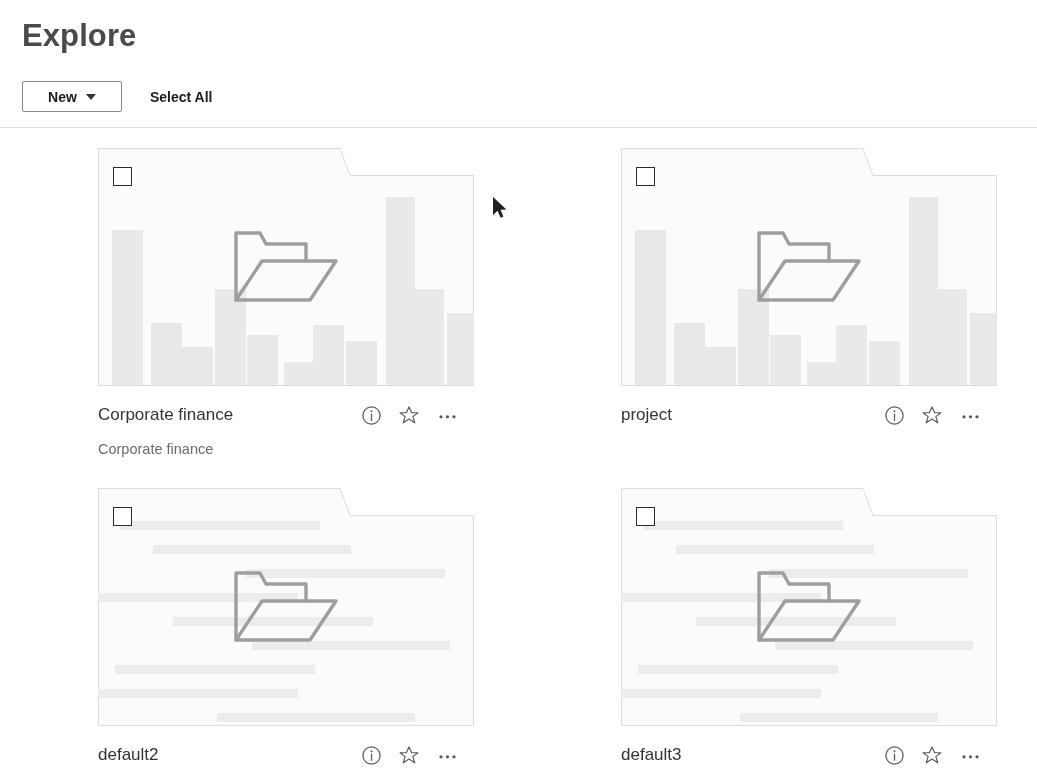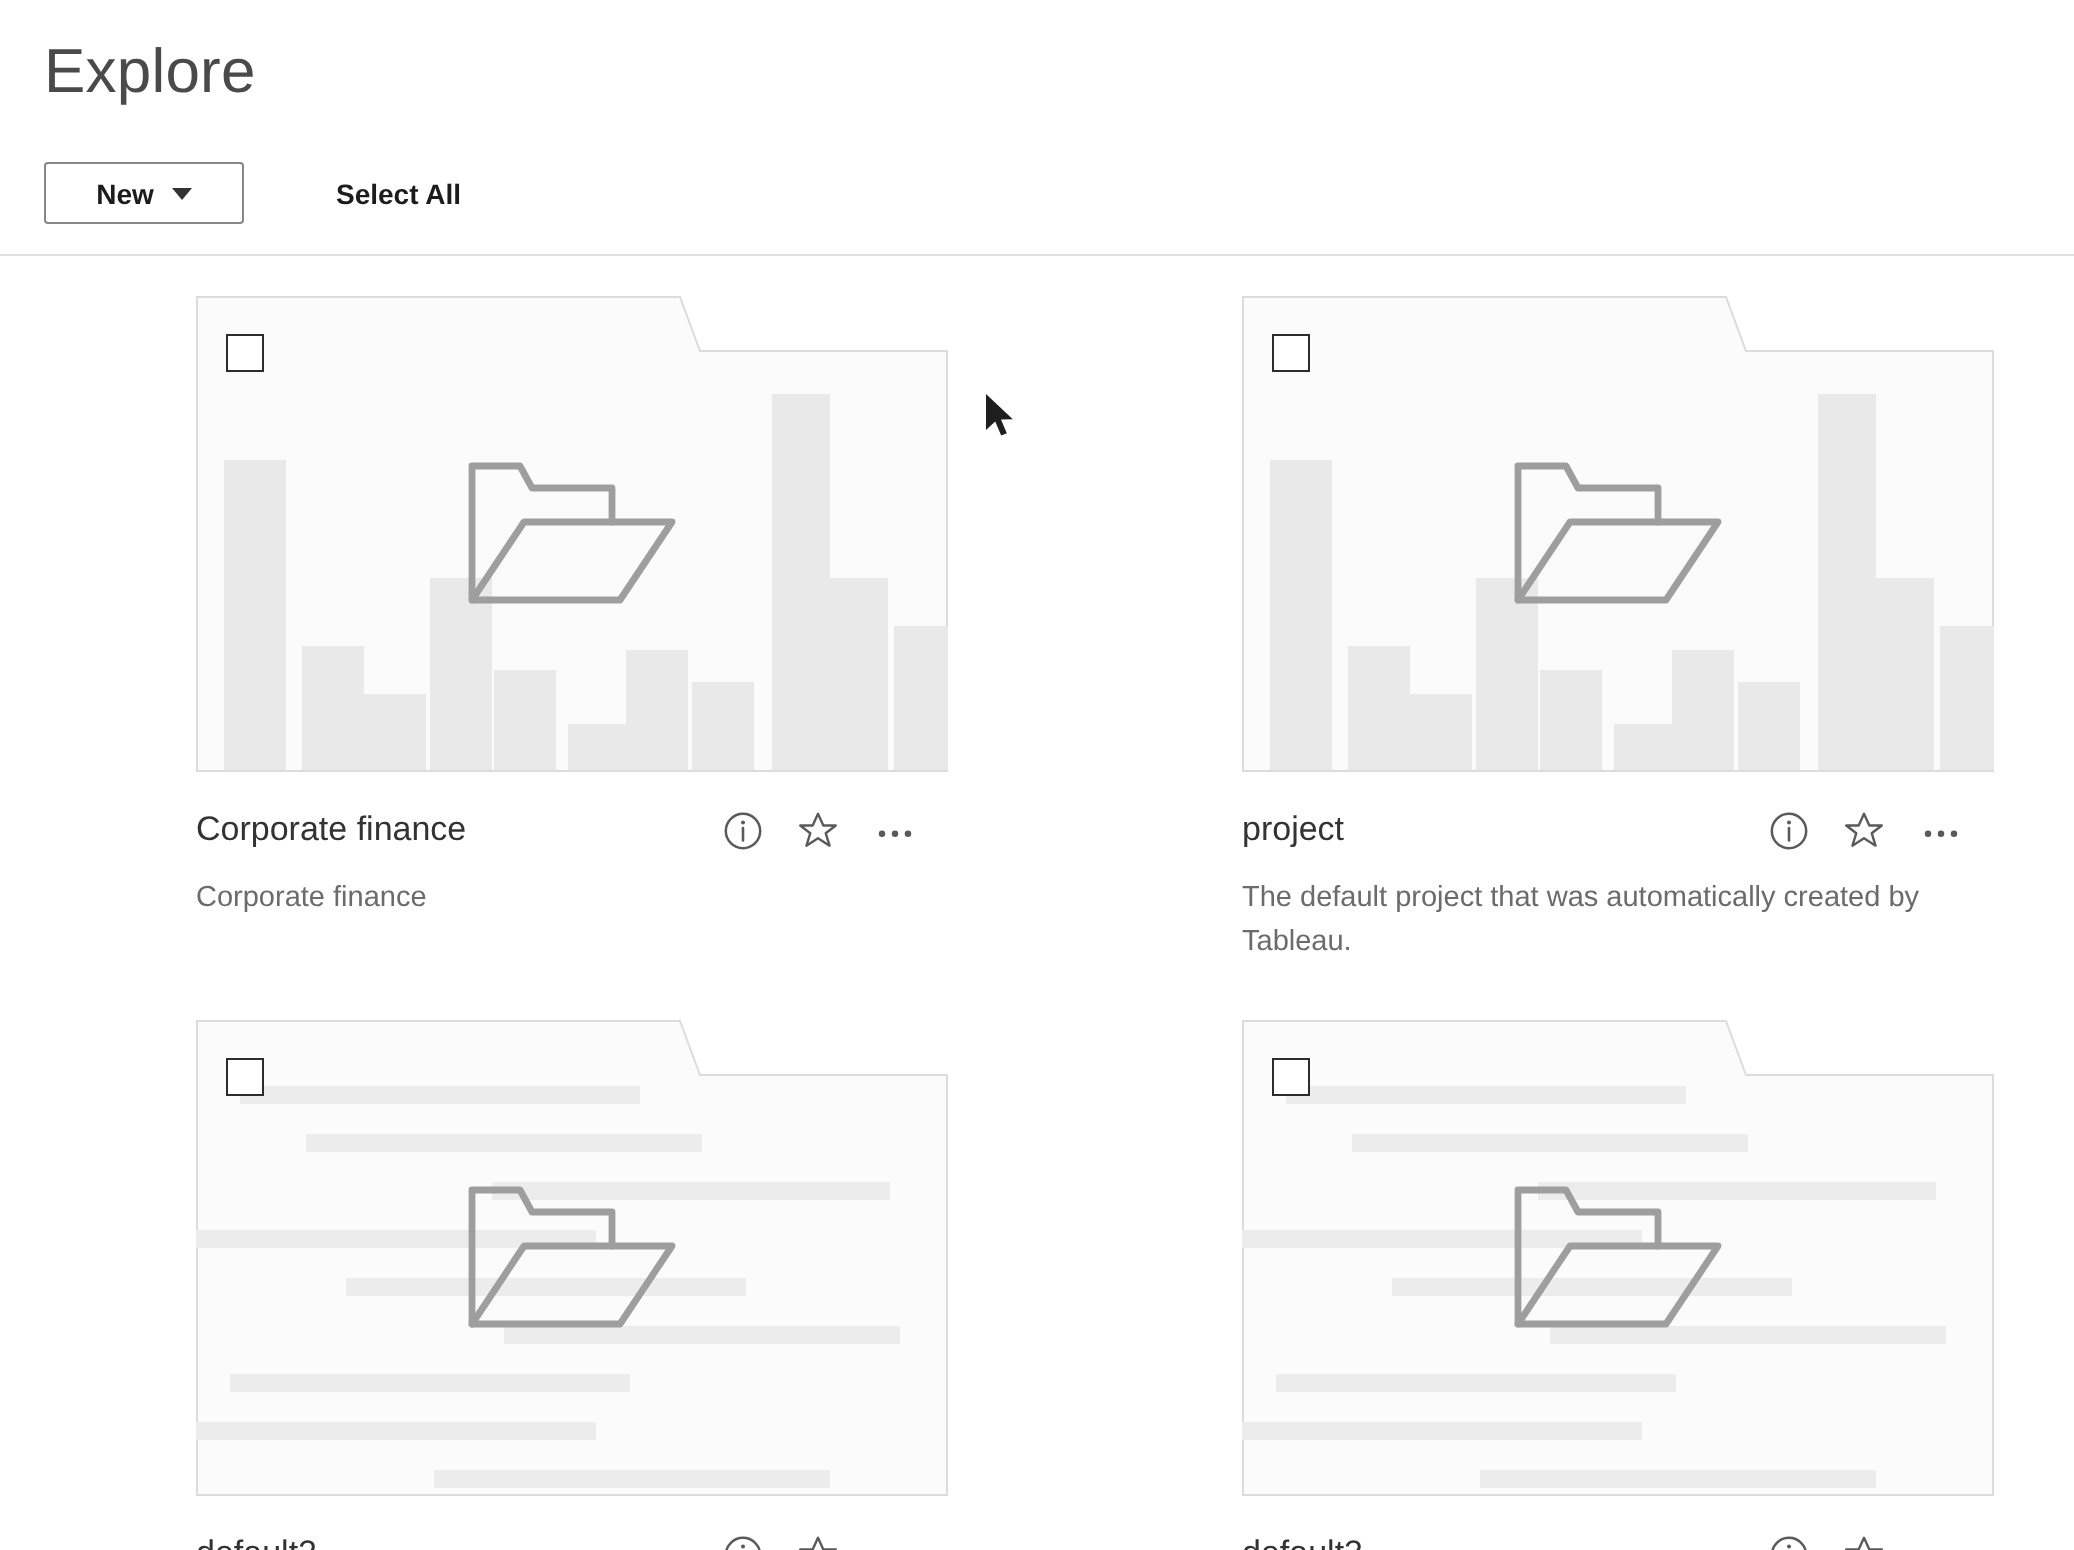--- a/index.html
+++ b/index.html
@@ -16,21 +16,21 @@
   
   .page-header {
     display: flex;
     align-items: baseline;
     padding: 18px 0 0 22px;
     height: 66px;
   }
 
   .page-title {
     font-size: 31px;
-    font-weight: 400;
+    font-weight: 700;
     color: #4a4a4a;
     letter-spacing: 0.1px;
     line-height: 36px;
   }
 
   .scope-dropdown {
     margin-left: 32px;
     display: flex;
     align-items: center;
     gap: 26px;
@@ -73,21 +73,21 @@
     border: 1px solid #888;
     background: #fff;
     border-radius: 2px;
     cursor: pointer;
     font-size: 14px;
     font-weight: bold;
     color: #1c1c1c;
   }
 
   .select-all-button {
-    margin-left: 46px;
+    margin-left: 28px;
     font-size: 14px;
     font-weight: bold;
     color: #1c1c1c;
     cursor: pointer;
     background: none;
     border: none;
     font-family: inherit;
   }
 
   
@@ -344,21 +344,20 @@
             </div>
             <div class="action-icon">
               <svg viewBox="0 0 22 22" width="21" height="21">
                 <circle cx="4.2" cy="12.4" r="1.7" fill="#5a5a5a"></circle>
                 <circle cx="11" cy="12.4" r="1.7" fill="#5a5a5a"></circle>
                 <circle cx="17.8" cy="12.4" r="1.7" fill="#5a5a5a"></circle>
               </svg>
             </div>
           </div>
         </div>
-        <div class="card-desc">The default project that was automatically created by Tableau.</div>
       </div>
     </div>
     <div class="project-card">
       <div class="thumb">
         <svg class="folder-outline" viewBox="0 0 376 238" preserveAspectRatio="none">
           <path d="M0.5,0.5 L242,0.5 L252,27.5 L375.5,27.5 L375.5,237.5 L0.5,237.5 Z" fill="#fbfbfb" stroke="#dcdcdc" stroke-width="1"></path>
         </svg>
         <div class="thumb-inner" style="clip-path: polygon(0px 0px, 242px 0px, 252px 27px, 376px 27px, 376px 238px, 0px 238px);">
           <div class="textlines">
             <div class="tl" style="left: 22px; top: 33px; width: 200px; background: rgb(236, 236, 236);"></div>

